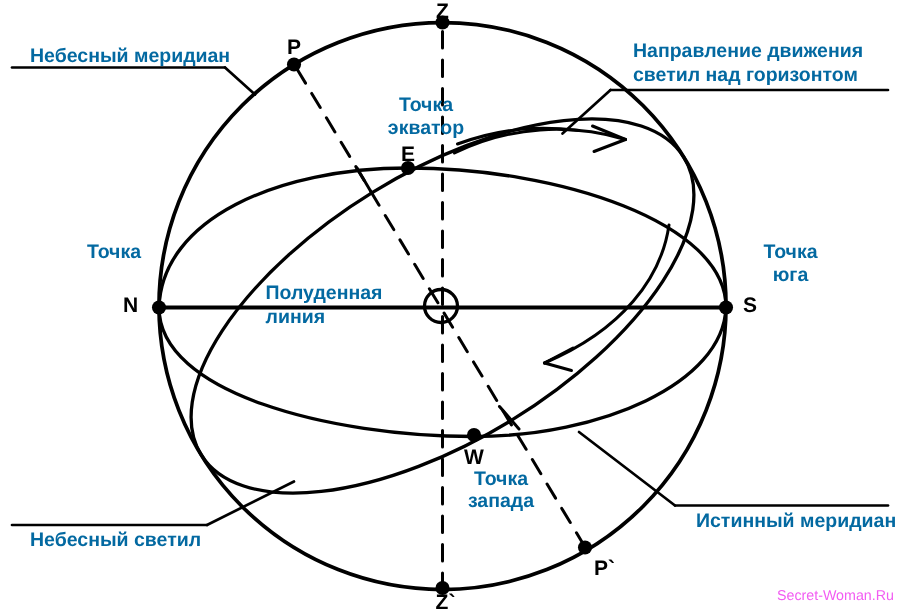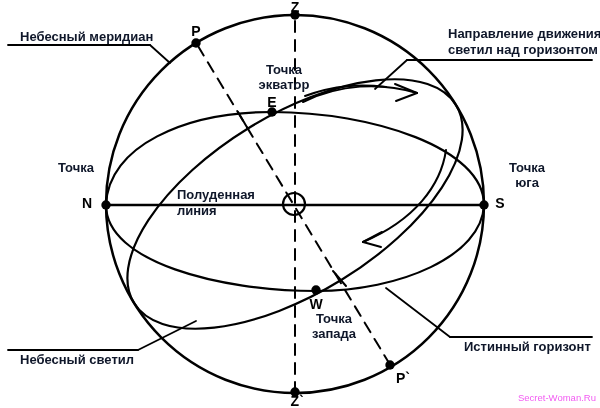--- a/index.html
+++ b/index.html
@@ -7,21 +7,21 @@
     position:relative;
     width:600px;height:408px;
     background:#ffffff;
     overflow:hidden;
     font-family:"Liberation Sans",sans-serif;
   }
   svg{position:absolute;left:0;top:0;}
   .lbl{
     position:absolute;
     font:700 13px/15px "Liberation Sans",sans-serif;
-    color:#0f172a;
+    color:#0369a1;
     white-space:nowrap;
     padding-left:12px;
   }
   .lbl.center{text-align:center;white-space:normal;}
   .pt{
     position:absolute;
     font:700 14px/14px "Liberation Sans",sans-serif;
     color:#000;
     text-align:center;
   }
@@ -88,21 +88,21 @@
       <circle cx="106" cy="205" r="4.7"></circle>
       <circle cx="484" cy="205" r="4.7"></circle>
       <circle cx="316" cy="290" r="4.7"></circle>
       <circle cx="390" cy="365" r="4.7"></circle>
       <circle cx="295" cy="392" r="4.7"></circle>
     </g>
   </svg>
 
   <div class="lbl" style="left:8px;top:29px;">Небесный меридиан</div>
 
-  <div class="lbl" style="left:436px;top:26px;line-height:16px;">
+  <div class="lbl" style="left:410px;top:26px;line-height:16px;">
     <div>Направление движения</div>
     <div>светил над горизонтом</div>
   </div>
 
   <div class="lbl center" style="left:232px;top:62px;width:80px;">
     <div>Точка</div>
     <div>экватор</div>
   </div>
 
   <div class="lbl center" style="left:24px;top:160px;width:80px;">
@@ -119,21 +119,21 @@
     <div>линия</div>
   </div>
 
   <div class="lbl center" style="left:282px;top:311px;width:80px;">
     <div>Точка</div>
     <div>запада</div>
   </div>
 
   <div class="lbl" style="left:8px;top:352px;">Небесный светил</div>
 
-  <div class="lbl" style="left:452px;top:339px;">Истинный горизонт</div>
+  <div class="lbl" style="left:452px;top:339px;">Истинный меридиан</div>
 
   <div class="pt" style="left:284px;top:0;width:22px;">Z</div>
   <div class="pt" style="left:186px;top:24px;width:20px;">P</div>
   <div class="pt" style="left:262px;top:95px;width:20px;">E</div>
   <div class="pt" style="left:76px;top:196px;width:22px;">N</div>
   <div class="pt" style="left:489px;top:196px;width:22px;">S</div>
   <div class="pt" style="left:305px;top:297px;width:22px;">W</div>
   <div class="pt" style="left:389px;top:371px;width:28px;">P`</div>
   <div class="pt" style="left:284px;top:394px;width:26px;">Z`</div>
 

